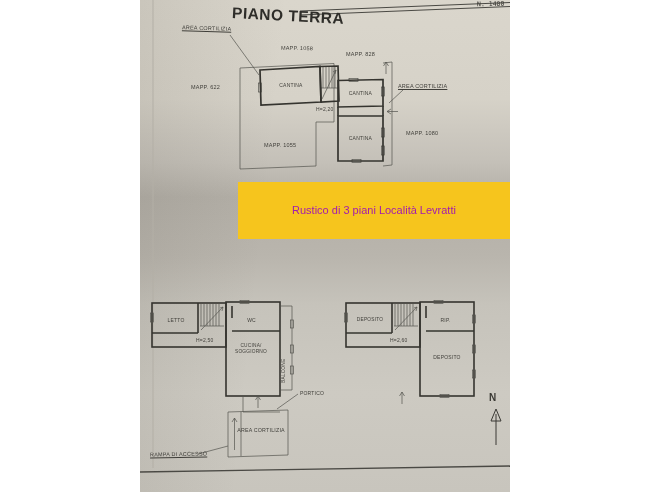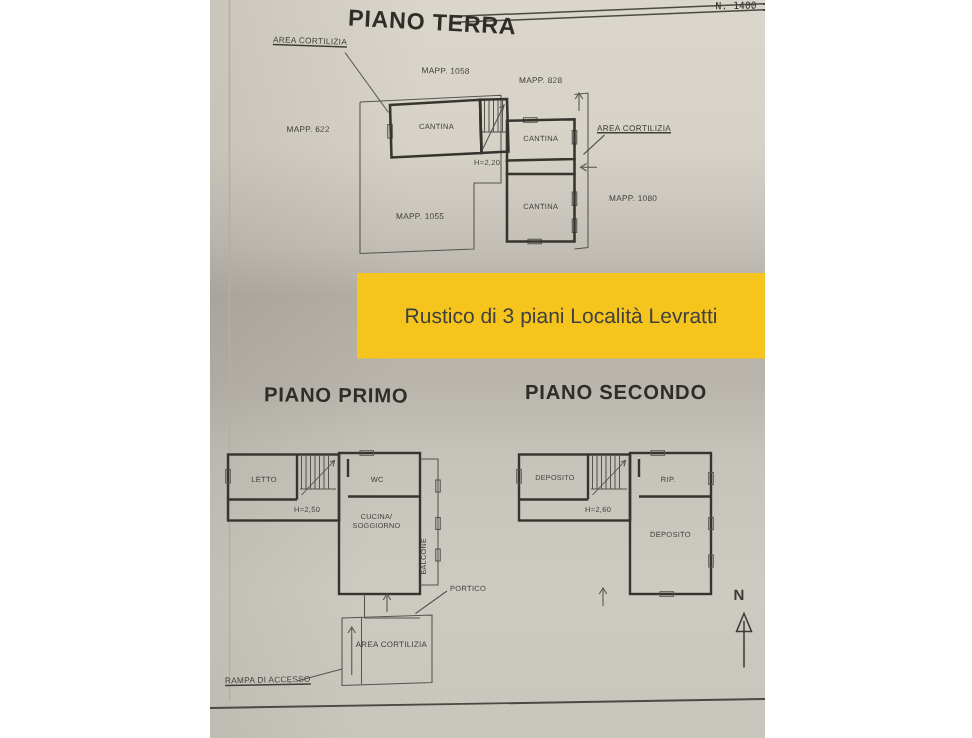--- a/index.html
+++ b/index.html
@@ -15,21 +15,21 @@
   .lbl.c{text-align:center;}
   .u{text-decoration:underline;}
   .mapp{font-size:5.5px;}
   .title{position:absolute;font-weight:bold;color:#2e2d29;letter-spacing:0.5px;white-space:nowrap;}
   .title-terra{left:92px;top:7px;font-size:15.5px;transform:rotate(3deg);}
   .title-sub{font-size:13.5px;}
   .docnum{position:absolute;left:337px;top:0;font-family:"DejaVu Sans Mono",monospace;
           font-size:6.5px;color:#33322e;transform:rotate(-1deg);}
   .banner{position:absolute;left:98px;top:182px;width:272px;height:57px;background:#f6c51d;
           display:flex;flex-direction:column;justify-content:center;align-items:center;}
-  .banner div{color:#404040;font-size:14px;line-height:1.25;}
+  .banner div{color:#a21caf;font-size:11px;line-height:1.25;}
   .vtext{writing-mode:vertical-rl;transform:rotate(180deg);}
   .north-n{position:absolute;left:349px;top:392px;font-size:10px;font-weight:bold;color:#3a3934;}
 </style>
 </head>
 <body>
 
 <div class="canvas">
   <div class="paper">
 
     <svg class="plan-svg" width="370" height="492" viewBox="0 0 370 492">
@@ -156,34 +156,32 @@
     <div class="lbl mapp u" style="left:258px;top:83px;">AREA CORTILIZIA</div>
     <div class="lbl" style="left:176px;top:106px;">H=2,20</div>
     <div class="lbl c" style="left:198px;top:135px;width:45px;">CANTINA</div>
     <div class="lbl mapp" style="left:266px;top:130px;">MAPP. 1080</div>
     <div class="lbl mapp" style="left:124px;top:142px;">MAPP. 1055</div>
 
     <div class="banner">
       <div>Rustico di 3 piani Località Levratti</div>
     </div>
 
-    <div class="title title-sub" style="left:36px;top:256px;transform:rotate(0.5deg);">PIANO PRIMO</div>
     <div class="lbl c" style="left:14px;top:317px;width:44px;">LETTO</div>
     <div class="lbl c" style="left:92px;top:317px;width:39px;">WC</div>
     <div class="lbl" style="left:56px;top:337px;">H=2,50</div>
     <div class="lbl c" style="left:88px;top:343px;width:46px;font-size:4.8px;line-height:1.2;">
       <div>CUCINA/</div>
       <div>SOGGIORNO</div>
     </div>
     <div class="lbl vtext" style="left:141px;top:337px;height:46px;font-size:4.8px;">BALCONE</div>
     <div class="lbl" style="left:160px;top:390px;">PORTICO</div>
     <div class="lbl c" style="left:96px;top:427px;width:50px;font-size:5.3px;">AREA CORTILIZIA</div>
     <div class="lbl mapp u" style="left:10px;top:451px;transform:rotate(-1deg);">RAMPA DI ACCESSO</div>
 
-    <div class="title title-sub" style="left:210px;top:254px;">PIANO SECONDO</div>
     <div class="lbl c" style="left:208px;top:317px;width:44px;font-size:4.8px;">DEPOSITO</div>
     <div class="lbl c" style="left:286px;top:317px;width:39px;">RIP.</div>
     <div class="lbl" style="left:250px;top:337px;">H=2,60</div>
     <div class="lbl c" style="left:283px;top:354px;width:48px;">DEPOSITO</div>
 
     <div class="north-n">N</div>
   </div>
 </div>
 
 </body></html>

